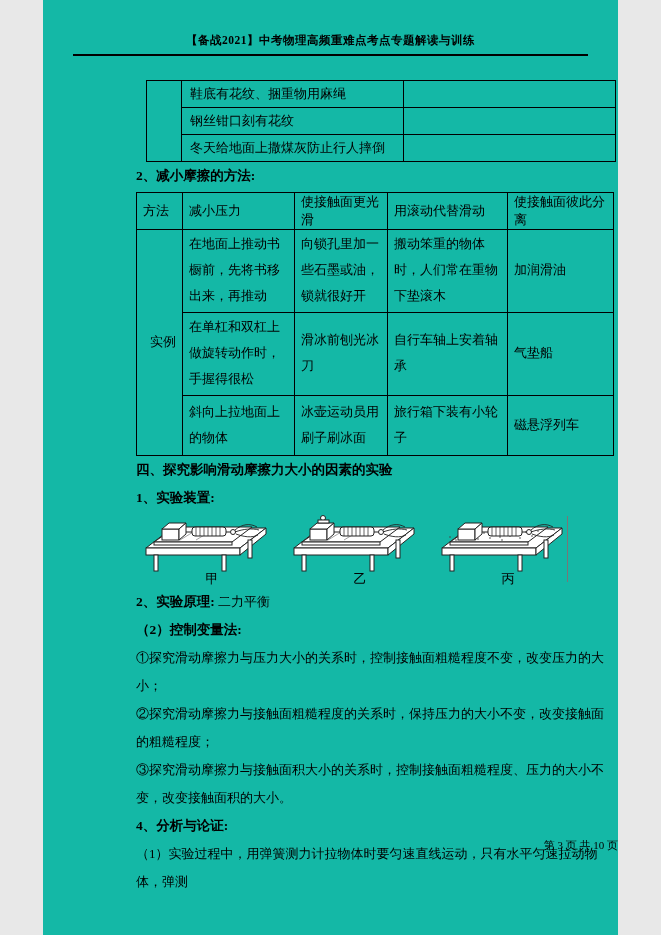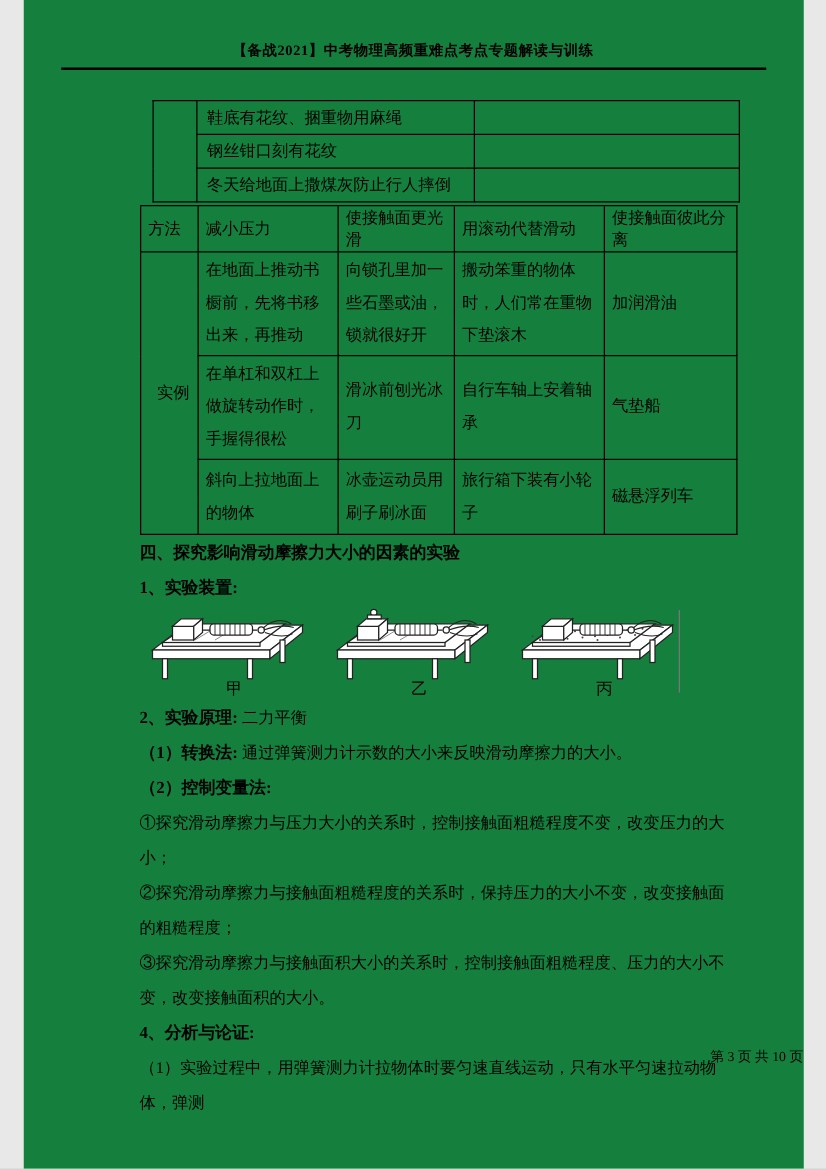--- a/index.html
+++ b/index.html
@@ -1,22 +1,22 @@
 <!DOCTYPE html>
 <html><head>
 <meta charset="utf-8">
 <style>
   * { margin: 0; padding: 0; box-sizing: border-box; }
   html, body { background: #e8e8e8; }
   body { font-family: "Liberation Serif", "DejaVu Serif", serif; color: #000; }
   .page {
     position: relative;
-    width: 624px;
+    width: 575px;
     height: 935px;
-    background: #15803d;
+    background: #14b8a6;
     overflow: hidden;
     margin: 0 auto;
   }
   .header {
     position: absolute;
     top: 0; left: 30px; right: 30px;
     padding-top: 33px;
     padding-bottom: 6px;
     border-bottom: 2px solid #000;
     text-align: center;
@@ -101,20 +101,21 @@
         <td class="c2">钢丝钳口刻有花纹</td>
         <td class="c3"></td>
       </tr>
       <tr>
         <td class="c2">冬天给地面上撒煤灰防止行人摔倒</td>
         <td class="c3"></td>
       </tr>
     </tbody>
       </table>
 
+    <div class="hline">2、减小摩擦的方法:</div>
 
     <table class="t2">
       <tbody>
           <tr>
         <th class="hc1">方法</th>
         <th class="hc2">减小压力</th>
         <th class="hc3">使接触面更光滑</th>
         <th class="hc4">用滚动代替滑动</th>
         <th class="hc5">使接触面彼此分离</th>
       </tr>
@@ -252,24 +253,20 @@
 
       <div class="cropline"></div>
     </div>
 
     <div class="pline">
       <span class="b">2、实验原理:</span>
       <span>二力平衡</span>
     </div>
 
 
-    <div class="pline">
-      <span class="b">（1）转换法:</span>
-      <span>通过弹簧测力计示数的大小来反映滑动摩擦力的大小。</span>
-    </div>
 
     <div class="hline">（2）控制变量法:</div>
 
     <div class="pline">①探究滑动摩擦力与压力大小的关系时，控制接触面粗糙程度不变，改变压力的大小；</div>
     <div class="pline">②探究滑动摩擦力与接触面粗糙程度的关系时，保持压力的大小不变，改变接触面的粗糙程度；</div>
     <div class="pline">③探究滑动摩擦力与接触面积大小的关系时，控制接触面粗糙程度、压力的大小不变，改变接触面积的大小。</div>
 
     <div class="hline">4、分析与论证:</div>
 
     <div class="pline">（1）实验过程中，用弹簧测力计拉物体时要匀速直线运动，只有水平匀速拉动物体，弹测</div>

